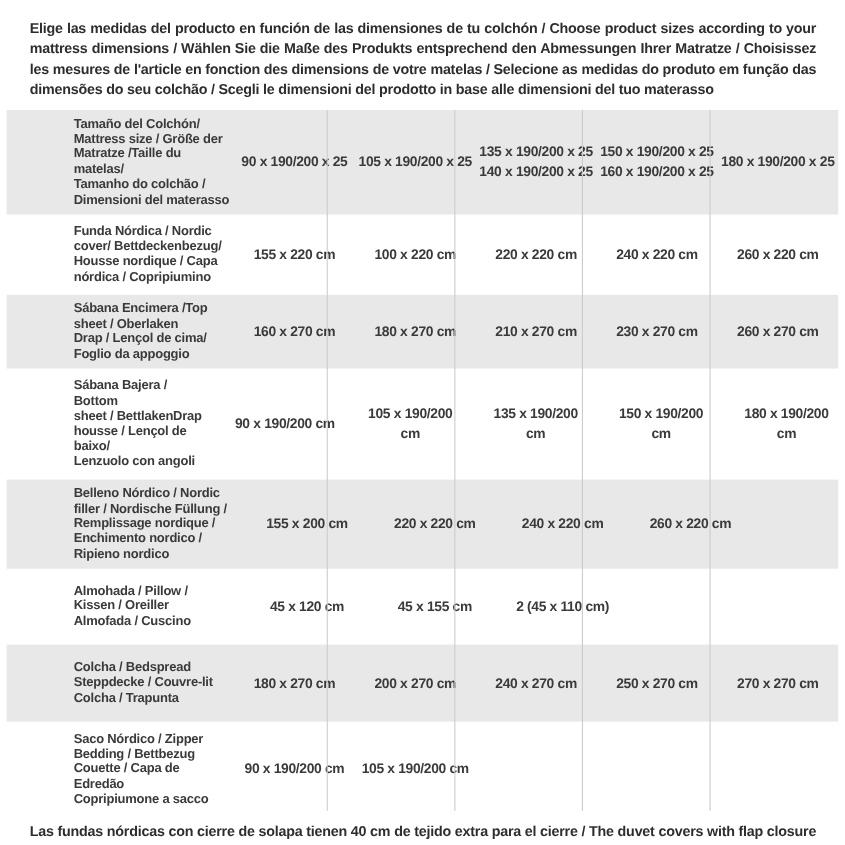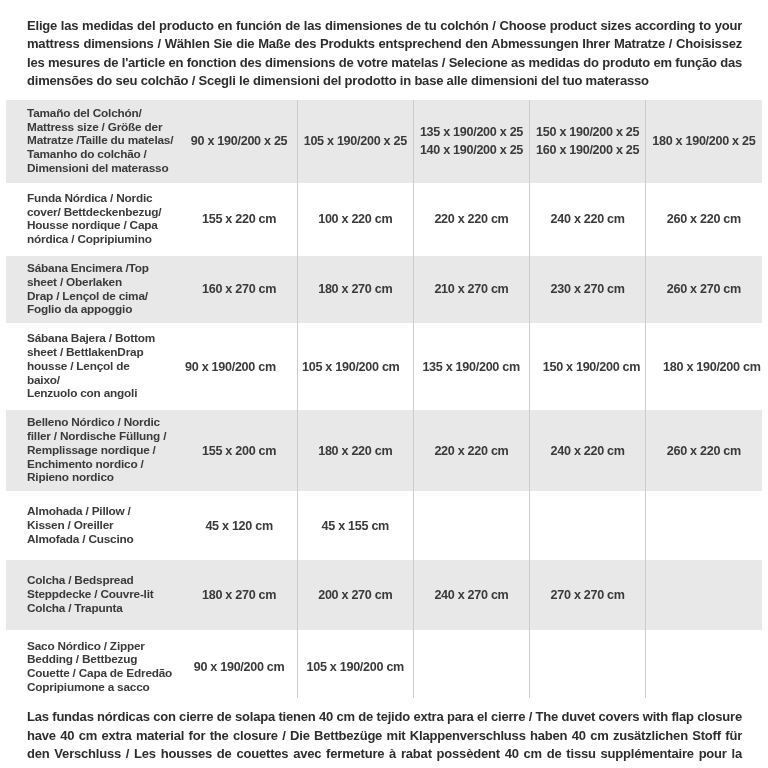--- a/index.html
+++ b/index.html
@@ -42,20 +42,21 @@
   .r5 { min-height: 80px; }
   .r6 { min-height: 63px; }
   .r7 { min-height: 70px; }
   .r8 { min-height: 68px; }
   .label-cell {
     width: 175px;
     box-sizing: border-box;
     padding: 6px 2px 6px 21px;
     display: flex;
     align-items: center;
+    margin-left: 40px;
   }
   .label-cell span {
     font-size: 11.8px;
     line-height: 1.17;
     letter-spacing: -0.2px;
     white-space: pre-line;
     color: #3a3a3a;
   }
   .val-cell {
     width: 116.2px;
@@ -203,23 +204,20 @@
         <span>Belleno Nórdico / Nordic
 filler / Nordische Füllung /
 Remplissage nordique /
 Enchimento nordico /
 Ripieno nordico</span>
       </div>
     <div class="val-cell">
         <span>155 x 200 cm</span>
       </div>
     <div class="val-cell">
-        <span>180 x 220 cm</span>
-      </div>
-    <div class="val-cell">
         <span>220 x 220 cm</span>
       </div>
     <div class="val-cell">
         <span>240 x 220 cm</span>
       </div>
     <div class="val-cell">
         <span>260 x 220 cm</span>
       </div>
   </div>
 
@@ -228,36 +226,42 @@
         <span>Almohada  / Pillow /
 Kissen / Oreiller
 Almofada / Cuscino</span>
       </div>
     <div class="val-cell">
         <span>45 x 120 cm</span>
       </div>
     <div class="val-cell">
         <span>45 x 155 cm</span>
       </div>
+    <div class="val-cell">
+        <span>2 (45 x 110 cm)</span>
+      </div>
   </div>
 
   <div class="row gray r7">
     <div class="label-cell">
         <span>Colcha / Bedspread
 Steppdecke / Couvre-lit
 Colcha / Trapunta</span>
       </div>
     <div class="val-cell">
         <span>180 x 270 cm</span>
       </div>
     <div class="val-cell">
         <span>200 x 270 cm</span>
       </div>
     <div class="val-cell">
         <span>240 x 270 cm</span>
+      </div>
+    <div class="val-cell">
+        <span>250 x 270 cm</span>
       </div>
     <div class="val-cell">
         <span>270 x 270 cm</span>
       </div>
   </div>
 
   <div class="row r8">
     <div class="label-cell">
         <span>Saco Nórdico / Zipper
 Bedding / Bettbezug

